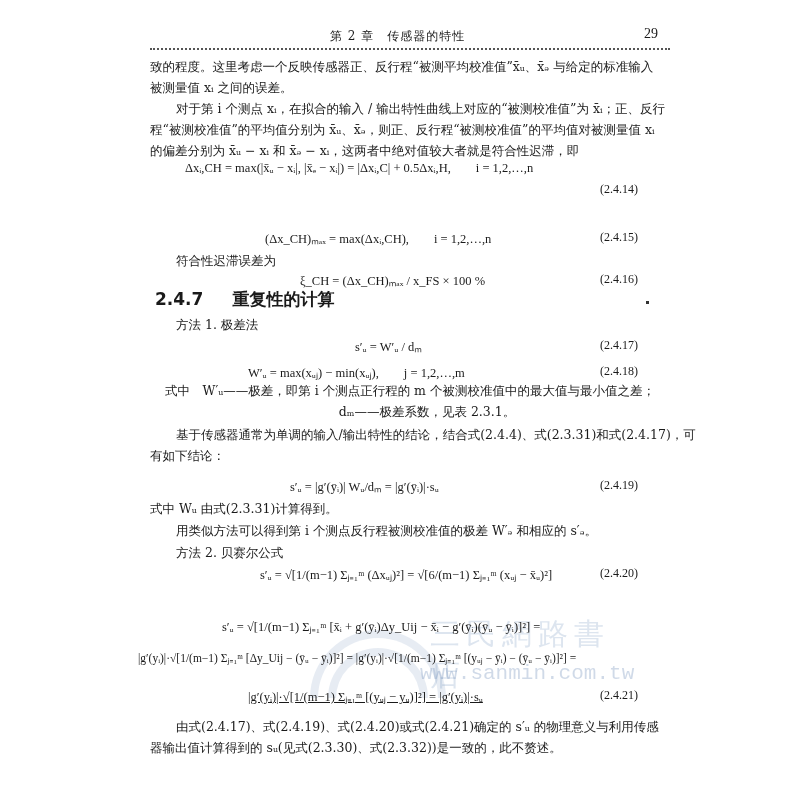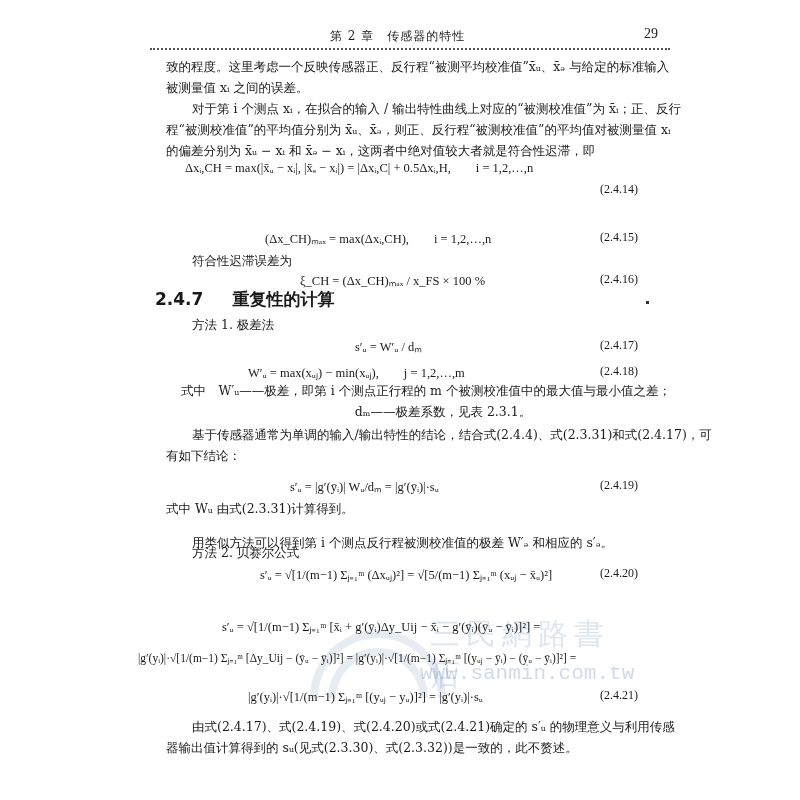--- a/index.html
+++ b/index.html
@@ -4,21 +4,21 @@
 <style>
   html, body { margin:0; padding:0; background:#ffffff; }
   body { width:800px; height:800px; position:relative; overflow:hidden;
          font-family:"DejaVu Serif", "Liberation Serif", serif; color:#1a1a1a; }
   .page { position:absolute; left:0; top:0; width:800px; height:636px; }
   .header { position:absolute; left:150px; top:28px; width:520px; height:20px; font-size:12px; }
   .header .chap { position:absolute; left:180px; top:0; letter-spacing:1px; }
   .header .pnum { position:absolute; right:12px; top:-2px; font-family:"Liberation Serif", serif; font-size:14px; }
   .rule { position:absolute; left:150px; top:48px; width:520px; height:0;
           border-top:2px dotted #555; }
-  .para { position:absolute; left:150px; width:520px; font-size:12.5px; line-height:21px; white-space:nowrap;margin-left:16px; }
+  .para { position:absolute; left:150px; width:520px; font-size:12.5px; line-height:21px; white-space:nowrap; }
   .indent { padding-left:26px; }
   .eq { position:absolute; font-size:12.5px; white-space:nowrap; font-family:"Liberation Serif", serif; }
   .eqno { position:absolute; font-size:12px; white-space:nowrap; font-family:"Liberation Serif", serif; }
   .sec { position:absolute; left:155px; top:288px; font-size:17px; font-weight:bold; font-family:"DejaVu Sans", sans-serif; }
   .sec .num { margin-right:29px; }
   .dot { position:absolute; left:646px; top:301px; width:3px; height:3px; background:#333; }
   .watermark { position:absolute; left:310px; top:610px; width:330px; height:90px; pointer-events:none; }
   .wm-text { position:absolute; left:120px; top:4px; font-size:30px; color:rgba(120,150,190,0.25);
              font-family:"DejaVu Sans", sans-serif; letter-spacing:6px; }
   .wm-url { position:absolute; left:110px; top:52px; font-size:21px; color:rgba(120,150,190,0.35);
@@ -75,37 +75,37 @@
 
   <div class="para" style="top:424px;">
     <div class="indent">基于传感器通常为单调的输入/输出特性的结论，结合式(2.4.4)、式(2.3.31)和式(2.4.17)，可</div>
     <div>有如下结论：</div>
   </div>
 
   <div class="eq" style="left:290px; top:478px;">s′ᵤ = |g′(ȳᵢ)| Wᵤ/dₘ = |g′(ȳᵢ)|·sᵤ</div>
   <div class="eqno" style="left:600px; top:478px;">(2.4.19)</div>
 
   <div class="para" style="top:498px;">式中 Wᵤ 由式(2.3.31)计算得到。</div>
-  <div class="para indent" style="top:532px;">用类似方法可以得到第 i 个测点反行程被测校准值的极差 W′ₔ 和相应的 s′ₔ。</div>
+  <div class="para indent" style="top:520px;">用类似方法可以得到第 i 个测点反行程被测校准值的极差 W′ₔ 和相应的 s′ₔ。</div>
   <div class="para indent" style="top:542px;">方法 2. 贝赛尔公式</div>
 
-  <div class="eq" style="left:260px; top:566px;">s′ᵤ = √[1/(m−1) Σⱼ₌₁ᵐ (Δxᵤⱼ)²] = √[5/(m−1) Σⱼ₌₁ᵐ (xᵤⱼ − x̄ᵤ)²]</div>
+  <div class="eq" style="left:260px; top:566px;">s′ᵤ = √[1/(m−1) Σⱼ₌₁ᵐ (Δxᵤⱼ)²] = √[6/(m−1) Σⱼ₌₁ᵐ (xᵤⱼ − x̄ᵤ)²]</div>
   <div class="eqno" style="left:600px; top:566px;">(2.4.20)</div>
 
 
   <div class="watermark">
     <div class="wm-arc" style="left:0; top:20px; width:120px; height:60px;"></div>
     <div class="wm-arc" style="left:18px; top:38px; width:84px; height:42px;"></div>
     <div class="wm-text">三民網路書店</div>
     <div class="wm-url">www.sanmin.com.tw</div>
   </div>
 
   <div class="eq" style="left:222px; top:618px;">s′ᵤ = √[1/(m−1) Σⱼ₌₁ᵐ [x̄ᵢ + g′(ȳᵢ)Δy_Uij − x̄ᵢ − g′(ȳᵢ)(ȳᵤ − ȳᵢ)]²] =</div>
   <div class="eq" style="left:138px; top:650px; font-size:11.5px;">|g′(yᵢ)|·√[1/(m−1) Σⱼ₌₁ᵐ [Δy_Uij − (ȳᵤ − ȳᵢ)]²] = |g′(yᵢ)|·√[1/(m−1) Σⱼ₌₁ᵐ [(yᵤⱼ − ȳᵢ) − (ȳᵤ − ȳᵢ)]²] =</div>
-  <div class="eq" style="left:248px; top:688px;">|g′(yᵢ)|·√[1/(m−1) Σⱼ₌₁ᵐ [(yᵤⱼ − yᵤ)]²] = |g′(yᵢ)|·sᵤ</div>
+  <div class="eq" style="left:248px; top:688px;text-decoration:underline;">|g′(yᵢ)|·√[1/(m−1) Σⱼ₌₁ᵐ [(yᵤⱼ − yᵤ)]²] = |g′(yᵢ)|·sᵤ</div>
   <div class="eqno" style="left:600px; top:688px;">(2.4.21)</div>
 
   <div class="para" style="top:716px;">
     <div class="indent">由式(2.4.17)、式(2.4.19)、式(2.4.20)或式(2.4.21)确定的 s′ᵤ 的物理意义与利用传感</div>
     <div>器输出值计算得到的 sᵤ(见式(2.3.30)、式(2.3.32))是一致的，此不赘述。</div>
   </div>
 
 </div>
 
 </body></html>

